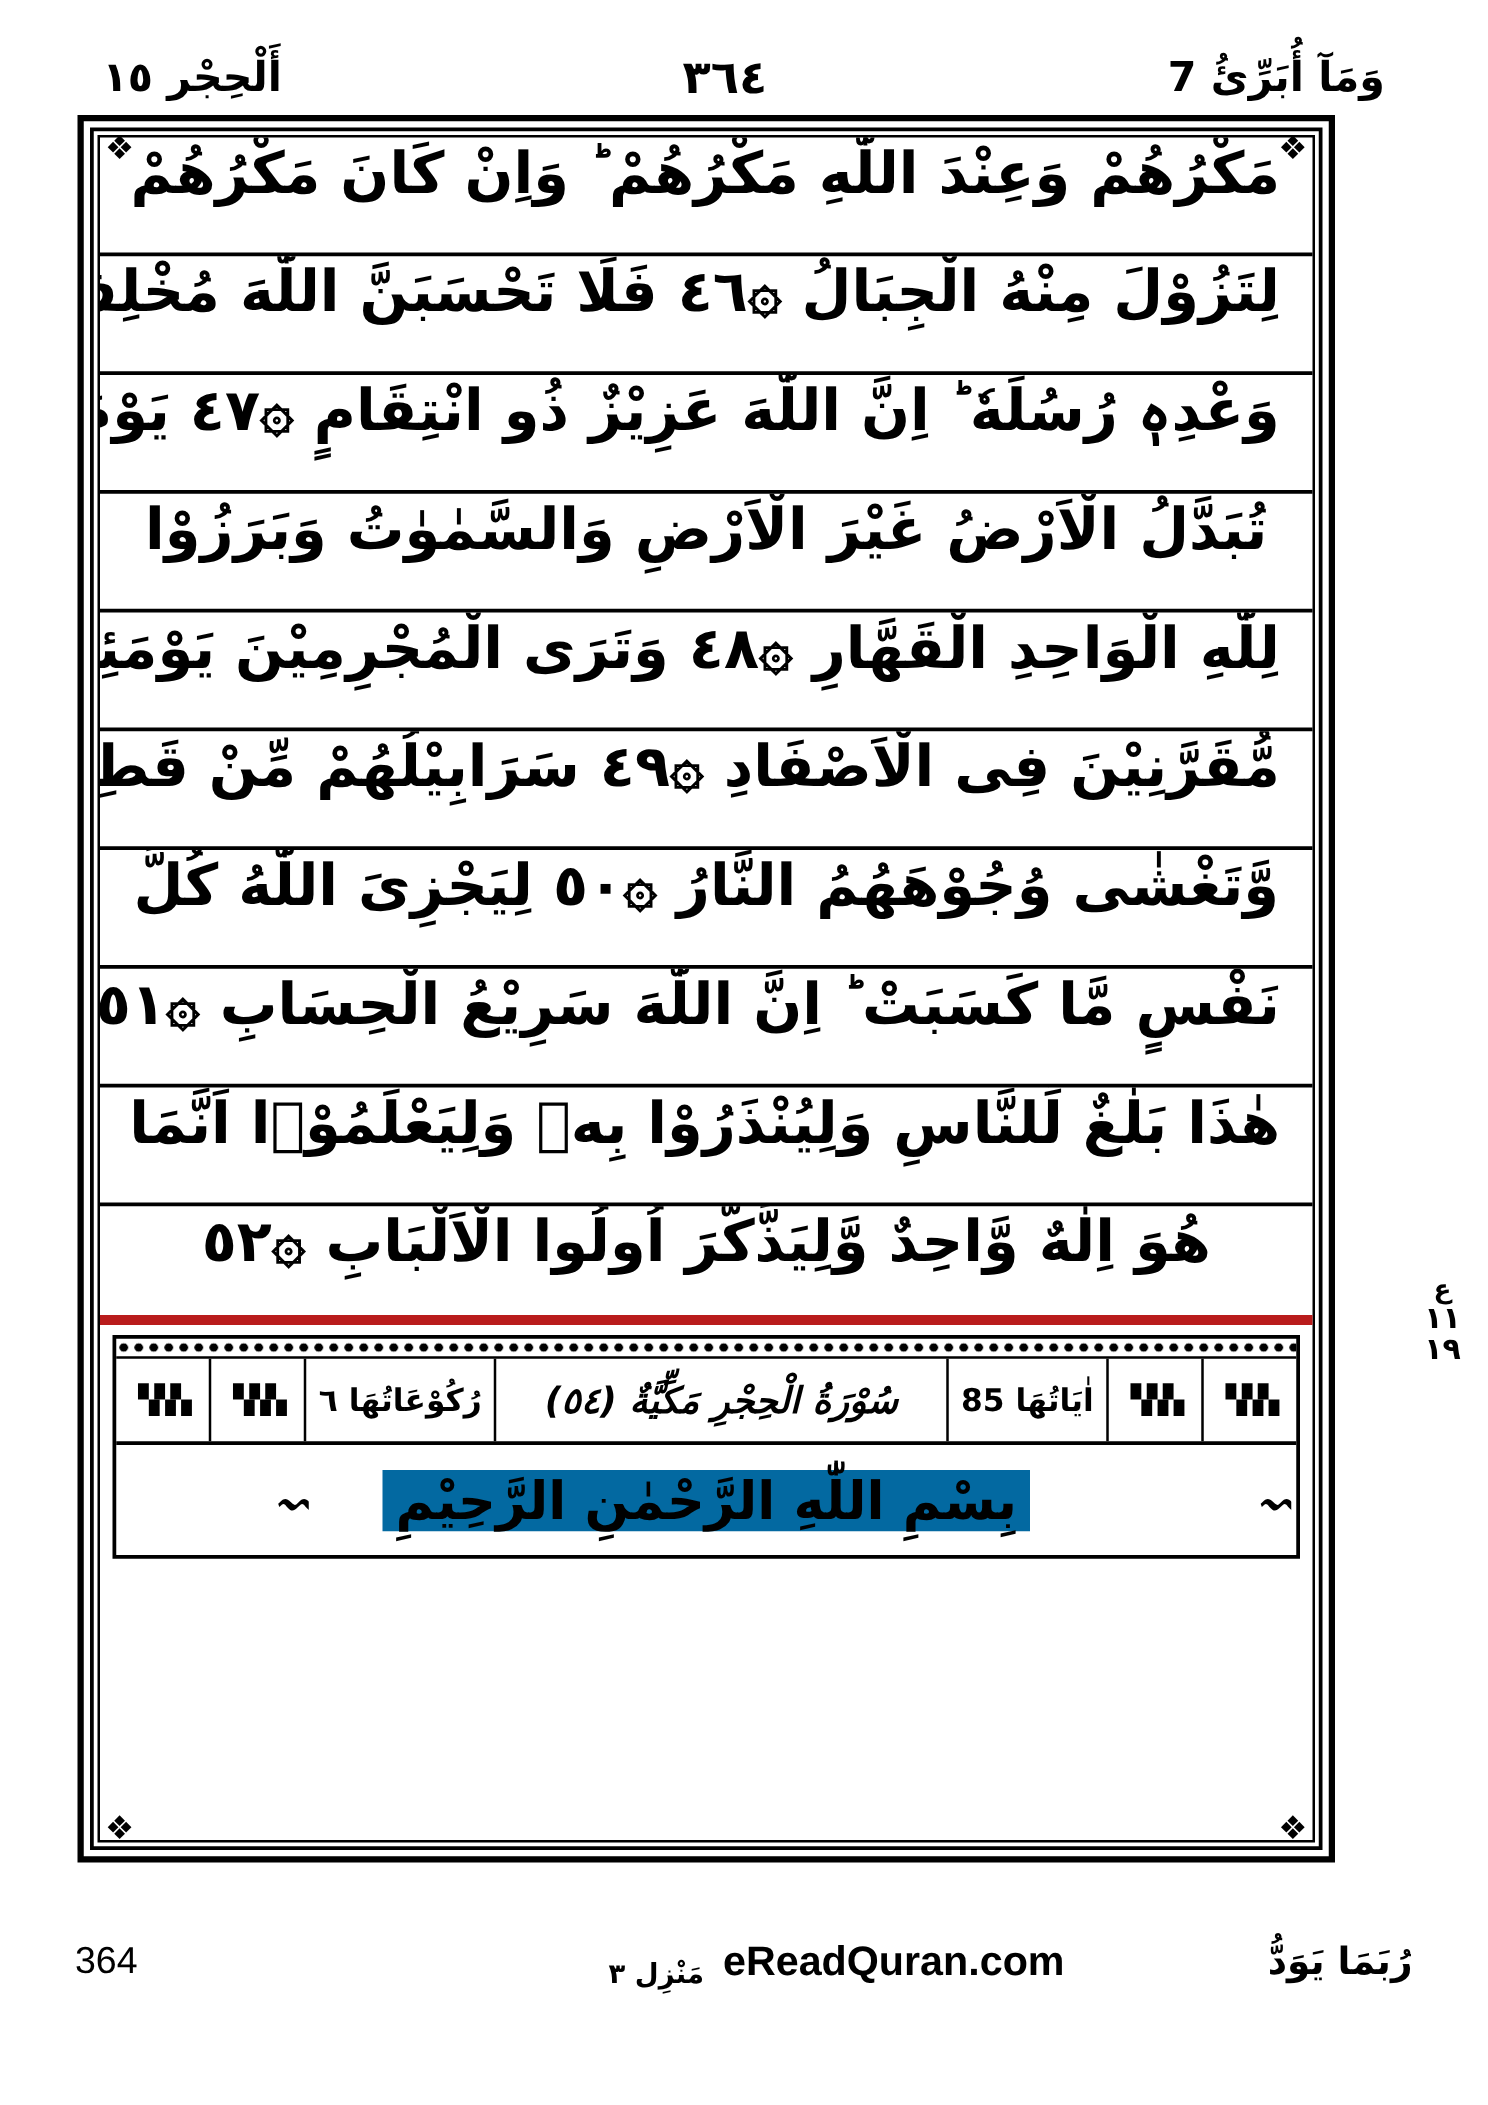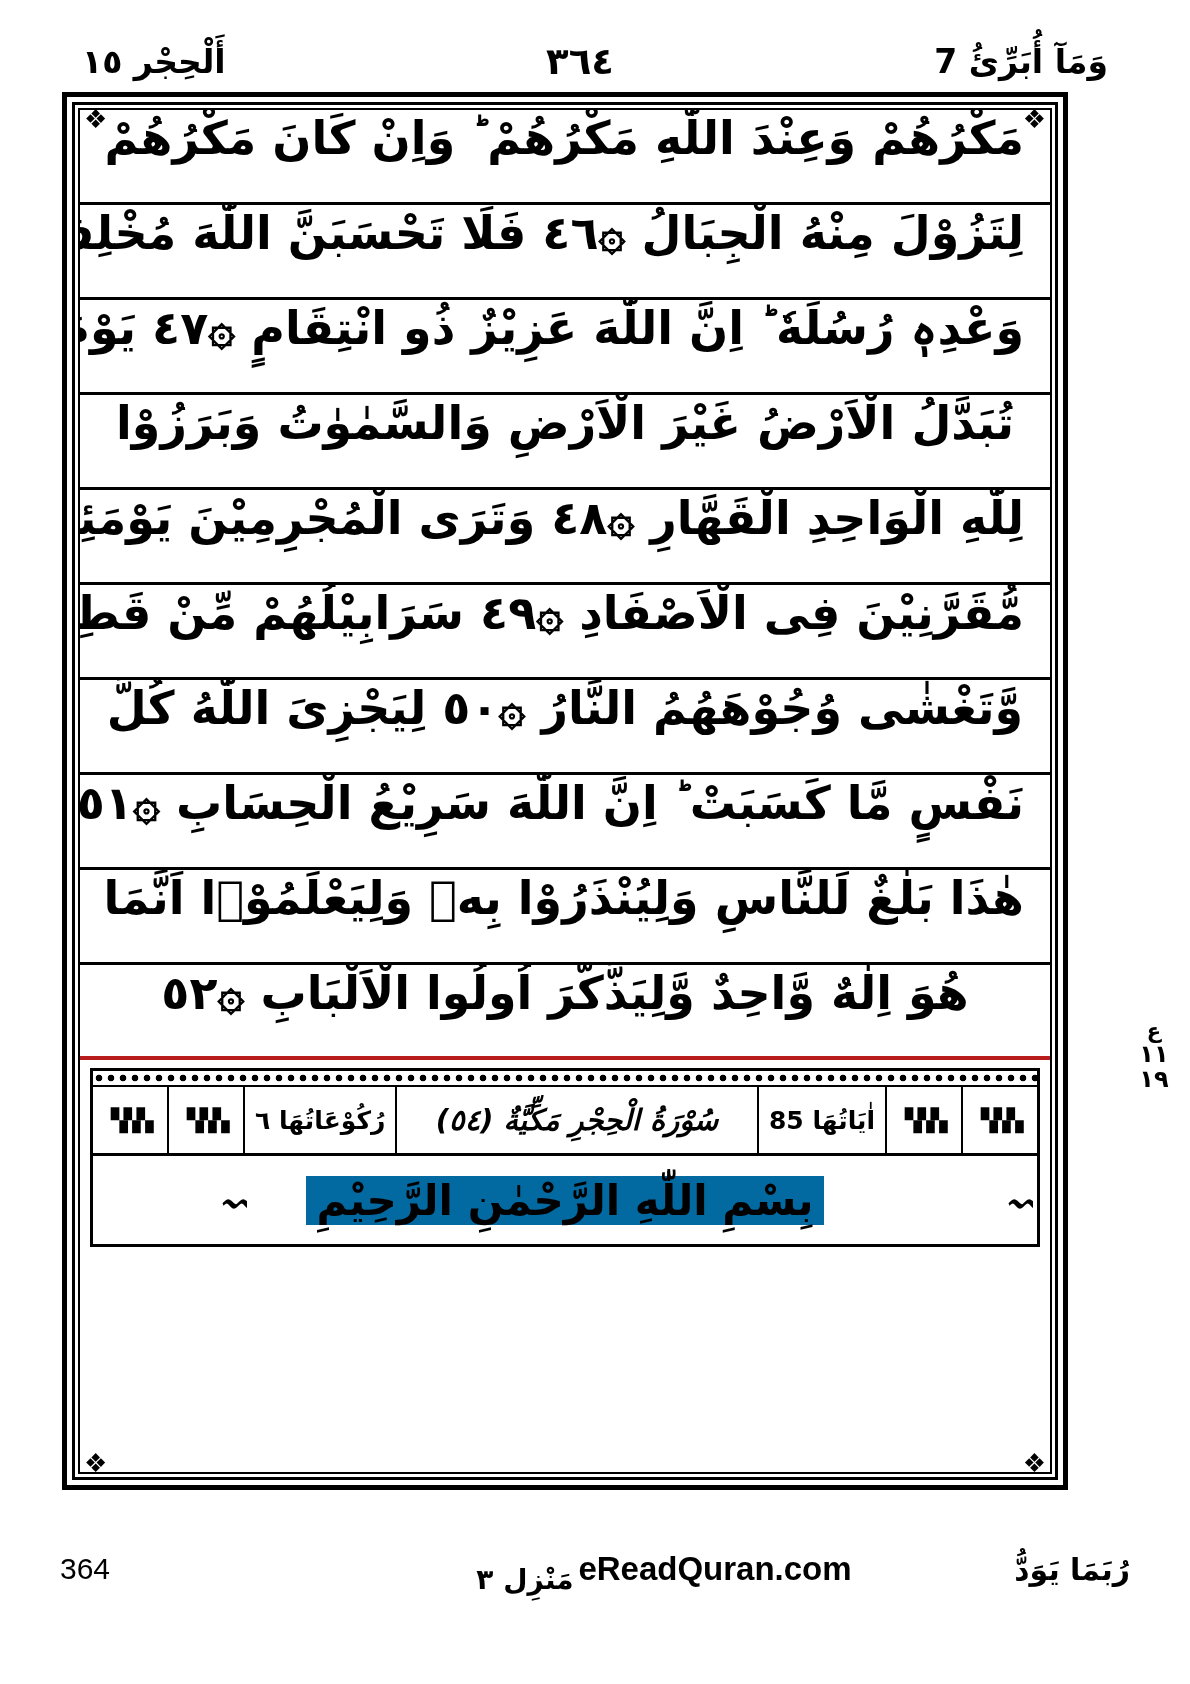--- a/index.html
+++ b/index.html
@@ -91,21 +91,21 @@
   .ayah-line {
     direction: rtl;
     border-bottom: 3px solid #000;
     height: 95px;
     display: flex;
     justify-content: center;
     padding: 0 26px;
     box-sizing: border-box;
     overflow: hidden;
   }
-  .ayah-line:last-child { border-bottom: 4px solid #b91c1c; }
+  .ayah-line:last-child { border-bottom: 8px solid #b91c1c; }
   .ayah-text {
     font-family: "DejaVu Sans", "Liberation Sans", sans-serif;
     font-size: 46px;
     font-weight: bold;
     line-height: 1.25;
     white-space: nowrap;
     direction: rtl;
     unicode-bidi: isolate;
     width: 100%;
     text-align: center;
@@ -221,21 +221,21 @@
     position: absolute;
     bottom: 86px;
     left: 60px;
     right: 60px;
     height: 58px;
     display: flex;
     align-items: center;
     direction: rtl;
   }
   .footer-manzil {
-    font-size: 28px;
+    font-size: 22px;
     font-weight: bold;
     white-space: nowrap;
     direction: rtl;
     position: absolute;
     left: 50%;
     transform: translateX(-50%);
     margin-left: -70px;
     margin-top: 20px;
   }
   .footer-site {

